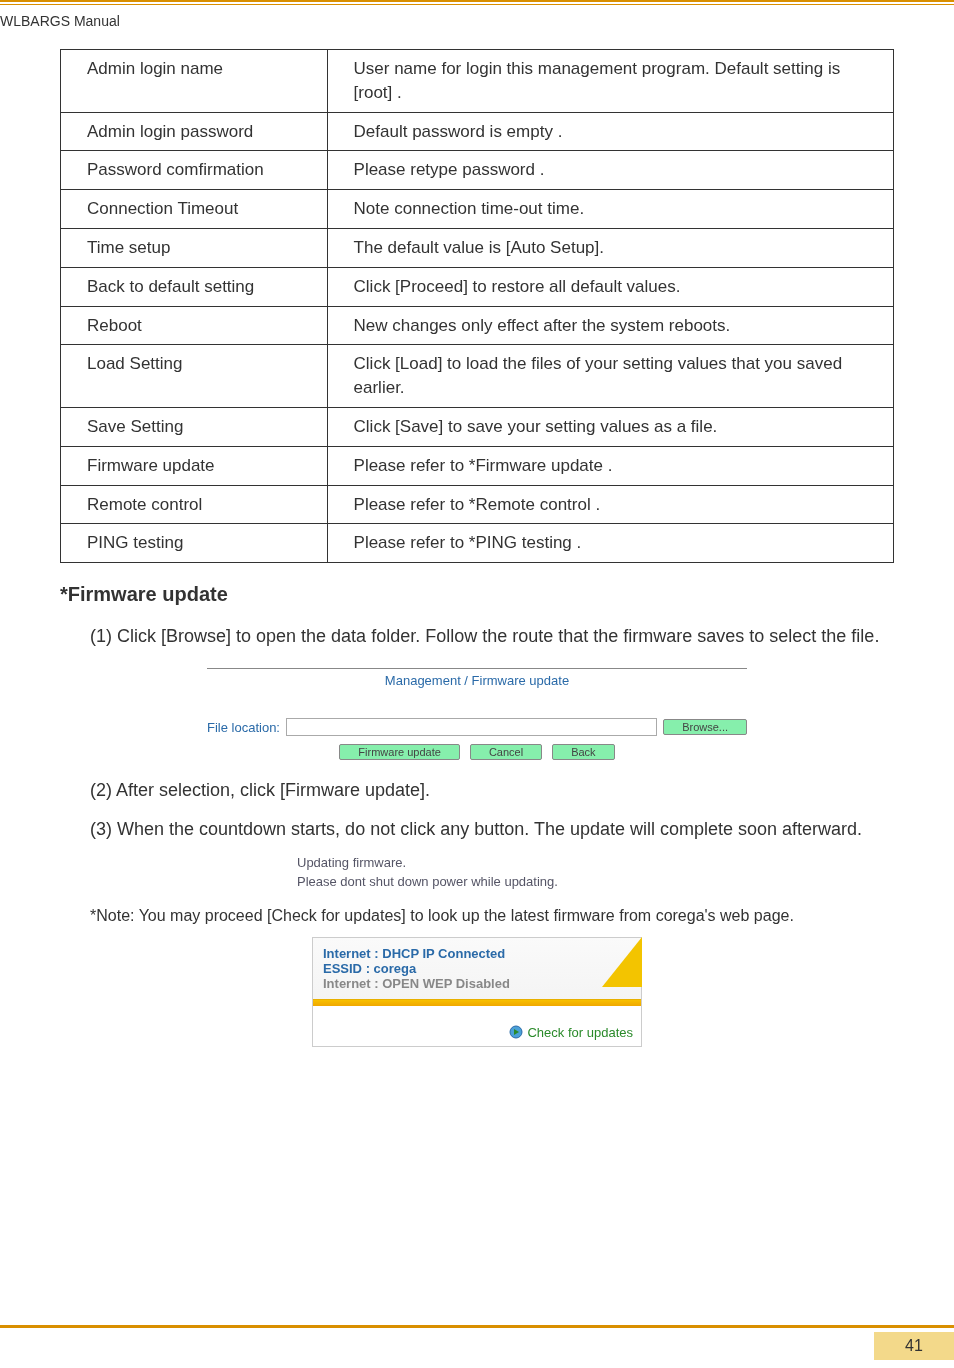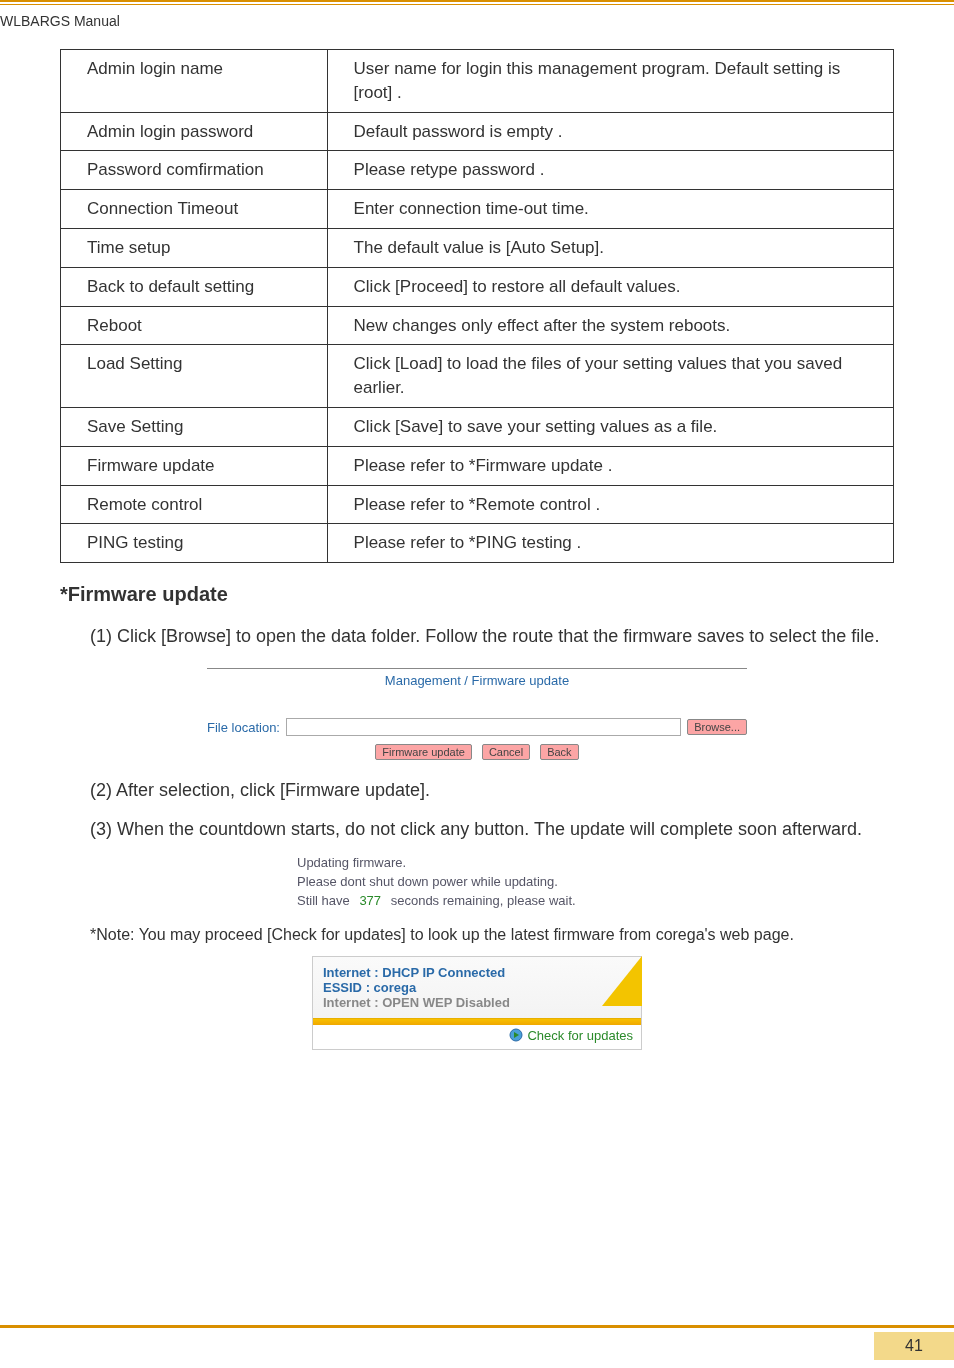--- a/index.html
+++ b/index.html
@@ -69,23 +69,23 @@
   }
   .fw-label { color:#2a6aa8; }
   .fw-input {
     flex: 1;
     height: 18px;
     border: 1px solid #aaa;
     background: #fff;
   }
   .fw-btn-small {
     font-size: 11px;
-    padding: 1px 6px;
+    padding: 1px 18px;
     border: 1px solid #888;
-    background: #fca5a5;
+    background: #86efac;
     border-radius: 2px;
     color: #444;
   }
   .fw-btns {
     text-align: center;
     margin-top: 8px;
     display: flex;
     justify-content: center;
     gap: 10px;
   }
@@ -132,21 +132,21 @@
   .status-sec {
     font-weight:bold;
     color:#888;
   }
   .status-bottom {
     background: linear-gradient(#f8c000,#f0a800);
     height: 6px;
   }
   .check-row {
     text-align: right;
-    padding: 3px 8px 4px 0;
+    padding: 19px 8px 4px 0;
     background:#fff;
   }
   .check-link {
     color:#2a8a2a;
     font-size: 13px;
     display:inline-flex;
     align-items:center;
     gap:4px;
   }
   .arrow-icon {
@@ -193,21 +193,21 @@
         <tr>
           <td>Admin login password</td>
           <td>Default password is empty .</td>
         </tr>
         <tr>
           <td>Password comfirmation</td>
           <td>Please retype password .</td>
         </tr>
         <tr>
           <td>Connection Timeout</td>
-          <td>Enter connection time-out time.</td>
+          <td>Note connection time-out time.</td>
         </tr>
         <tr>
           <td>Time setup</td>
           <td>The default value is [Auto Setup].</td>
         </tr>
         <tr>
           <td>Back to default setting</td>
           <td>Click [Proceed] to restore all default values.</td>
         </tr>
         <tr>
@@ -255,25 +255,20 @@
       <button class="fw-btn-small">Back</button>
     </div>
   </div>
 
   <p class="step">(2) After selection, click [Firmware update].</p>
   <p class="step">(3) When the countdown starts, do not click any button.  The update will complete soon afterward.</p>
 
   <div class="updating">
     <div class="line">Updating firmware.</div>
     <div class="line">Please dont shut down power while updating.</div>
-    <div class="line">
-      <span>Still have</span>
-      <span class="count">377</span>
-      <span>seconds remaining, please wait.</span>
-    </div>
   </div>
 
   <p class="note">*Note: You may proceed [Check for updates] to look up the latest firmware from corega's web page.</p>
 
   <div class="status-box">
     <div class="status-top">
       <div class="status-line">
         <span class="lbl">Internet</span>
         <span class="val">: DHCP IP Connected</span>
       </div>

